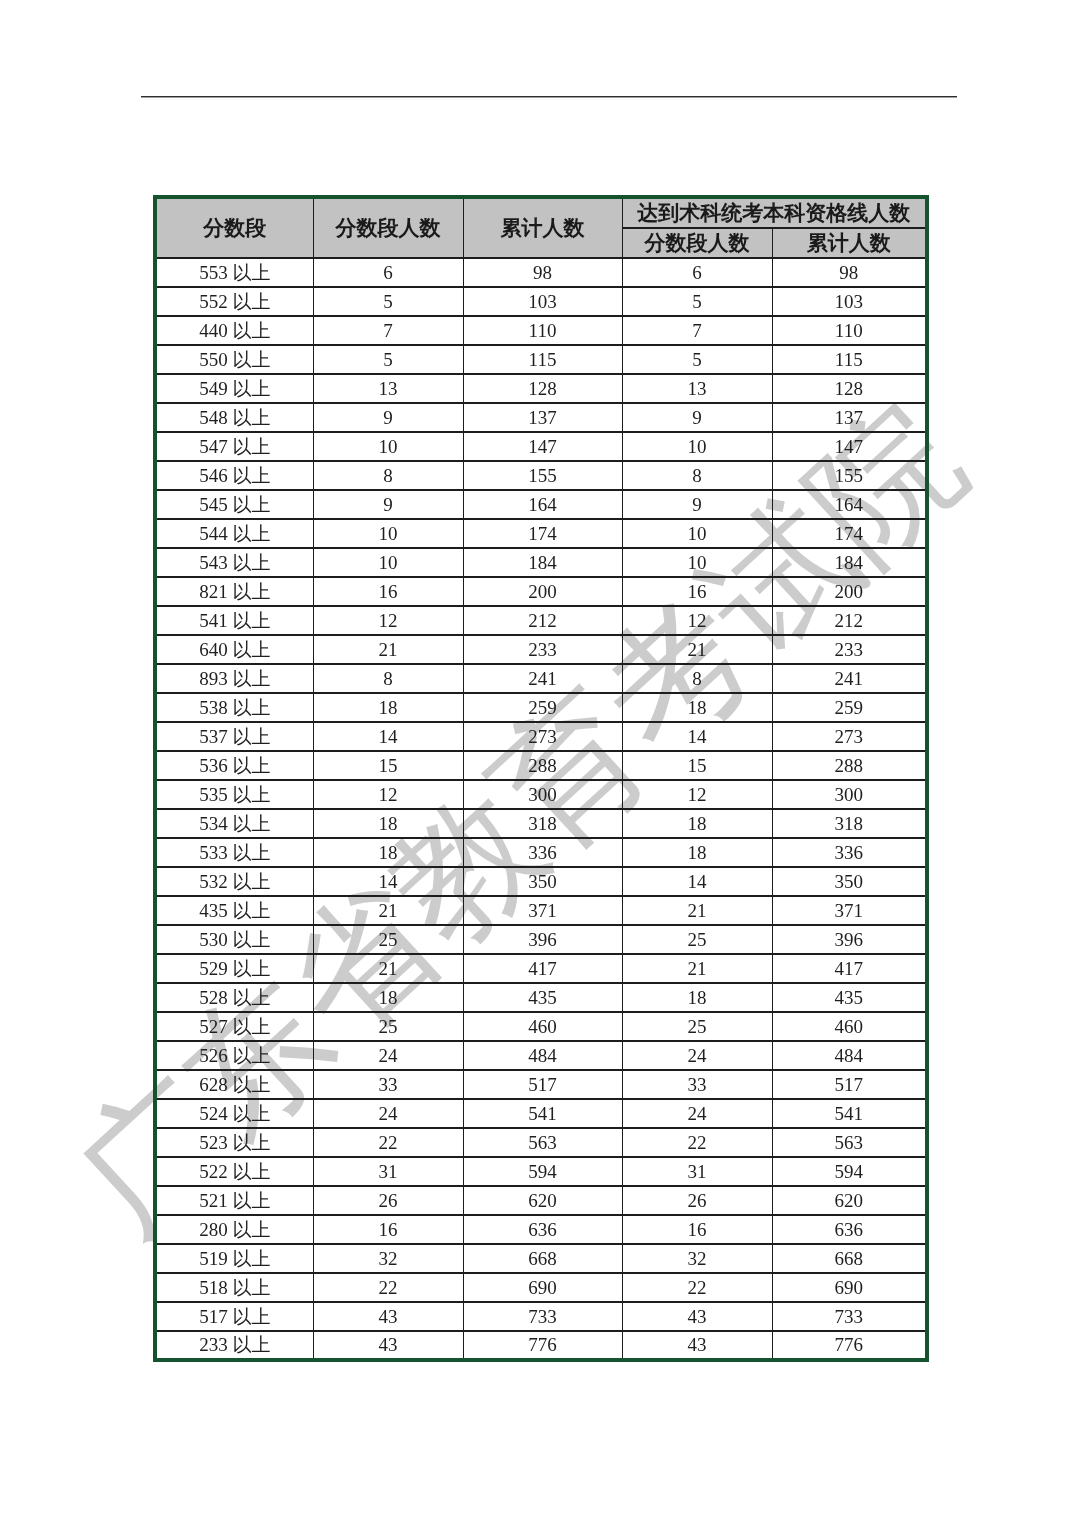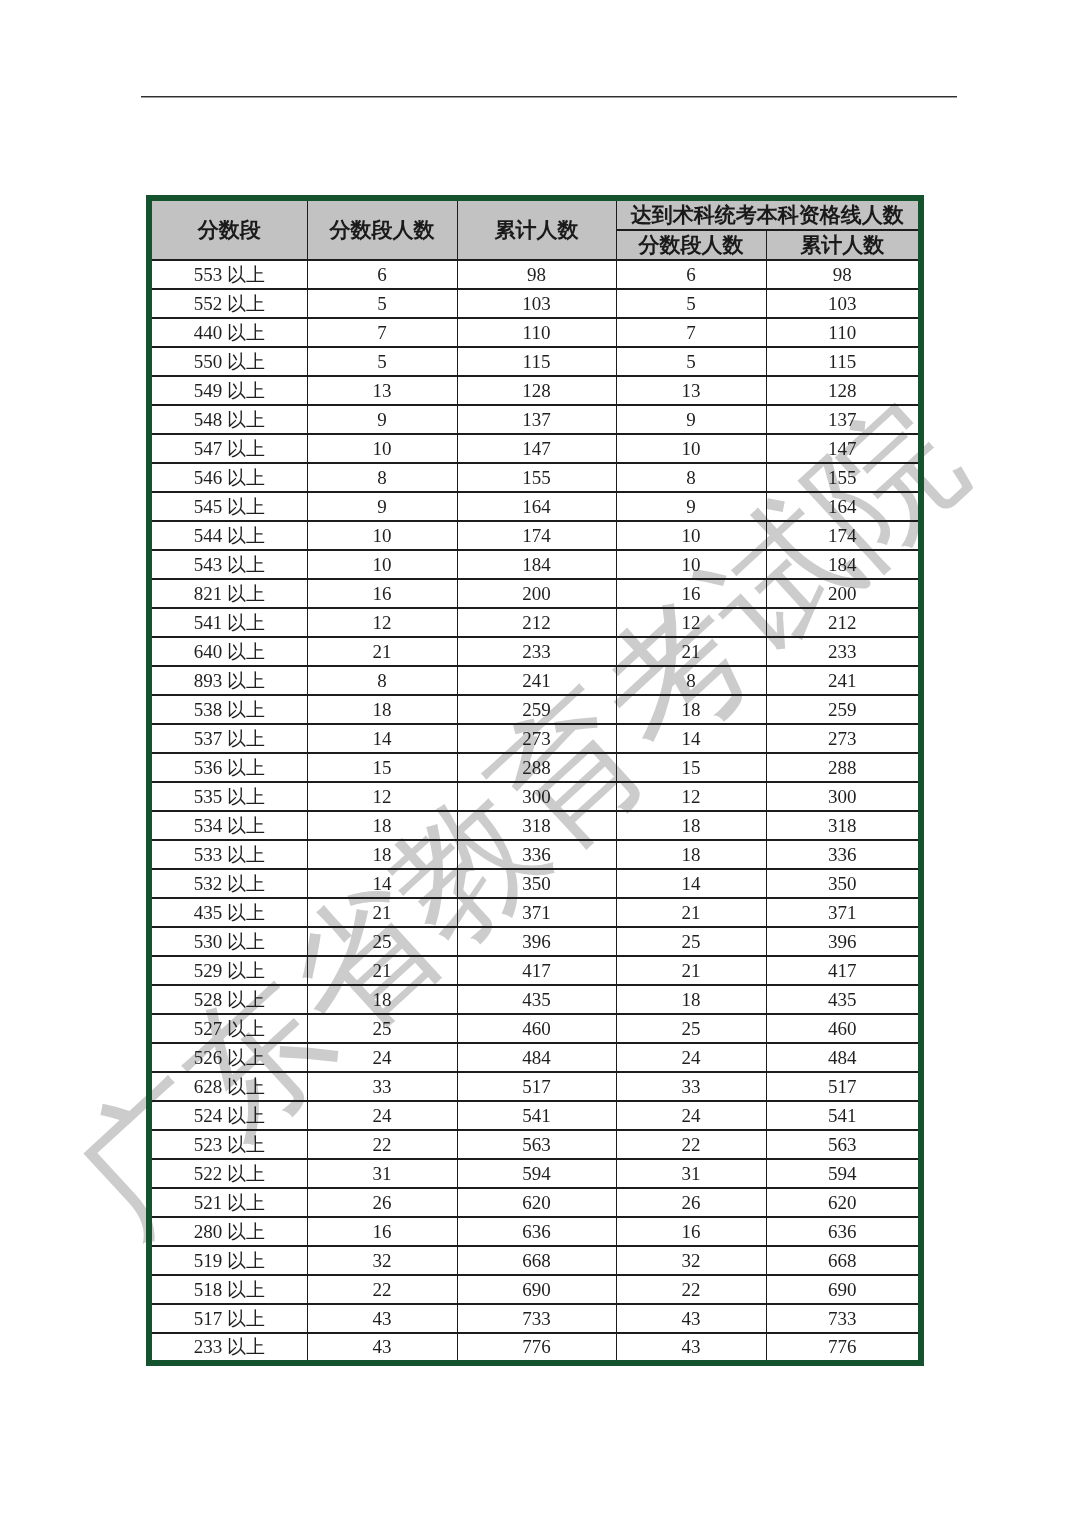--- a/index.html
+++ b/index.html
@@ -29,27 +29,27 @@
     letter-spacing: 0px;
     white-space: nowrap;
     color: #c7c7c7;
     opacity: 0.9;
     z-index: 0;
     font-family: "DejaVu Serif", "Liberation Serif", serif;
     pointer-events: none;
   }
   table.score-table {
     position: absolute;
-    left: 146px; top: 195px;
+    left: 153px; top: 195px;
     width: 772px;
     border-collapse: collapse;
     table-layout: fixed;
     z-index: 1;
     background: transparent;
-    border: 6px solid #14532d;
+    border: 4px solid #14532d;
   }
   .score-table th, .score-table td {
     border-style: solid;
     border-color: #1c1c1c;
     border-width: 2px 1px;
     text-align: center;
     vertical-align: middle;
     overflow: hidden;
   }
   .score-table thead th {

